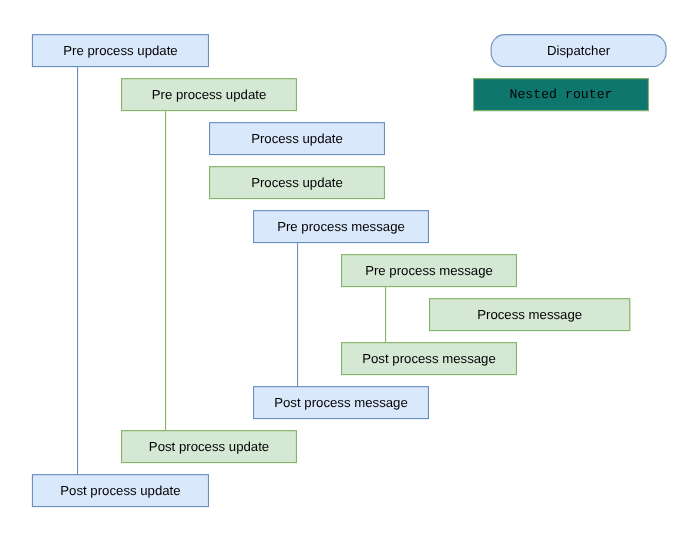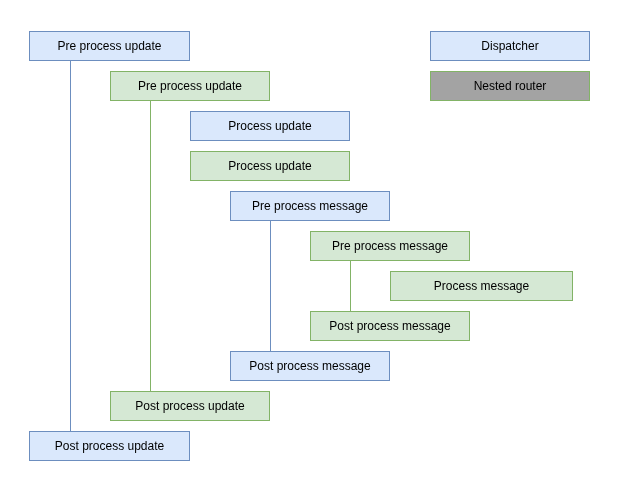--- a/index.html
+++ b/index.html
@@ -61,22 +61,23 @@
     border-width: 1px;
     border-style: solid;
     z-index: 2;
     white-space: nowrap;
   }
   .legend-node.dispatcher {
     background: #dae8fc;
     border-color: #6c8ebf;
   }
   .legend-node.router {
-    background: #a3a3a3;
+    background: #0f766e;
     border-color: #82b366;
+    font-family: Liberation Mono, monospace;
   }
 </style>
 </head>
 <body>
 
 <div id="canvas" style="width: 621px; height: 491px; background: rgb(255, 255, 255);">
   <div id="edge-layer">
       <div class="edge dispatcher" style="left: 70px; top: 61px; width: 1px; height: 370px;"></div>
       <div class="edge router" style="left: 150px; top: 101px; width: 1px; height: 290px;"></div>
       <div class="edge dispatcher" style="left: 270px; top: 221px; width: 1px; height: 130px;"></div>
@@ -111,20 +112,20 @@
         <span>Post process message</span>
       </div>
       <div class="node router" style="left: 110px; top: 391px; width: 160px; height: 30px;">
         <span>Post process update</span>
       </div>
       <div class="node dispatcher" style="left: 29px; top: 431px; width: 161px; height: 30px;">
         <span>Post process update</span>
       </div>
     </div>
   <div id="legend-layer">
-      <div class="legend-node dispatcher" style="left: 430px; top: 31px; width: 160px; height: 30px;">
+      <div class="legend-node dispatcher" style="left: 446px; top: 31px; width: 160px; height: 30px; border-radius: 13px;">
         <span>Dispatcher</span>
       </div>
       <div class="legend-node router" style="left: 430px; top: 71px; width: 160px; height: 30px;">
         <span>Nested router</span>
       </div>
     </div>
 </div>
 
 </body></html>

